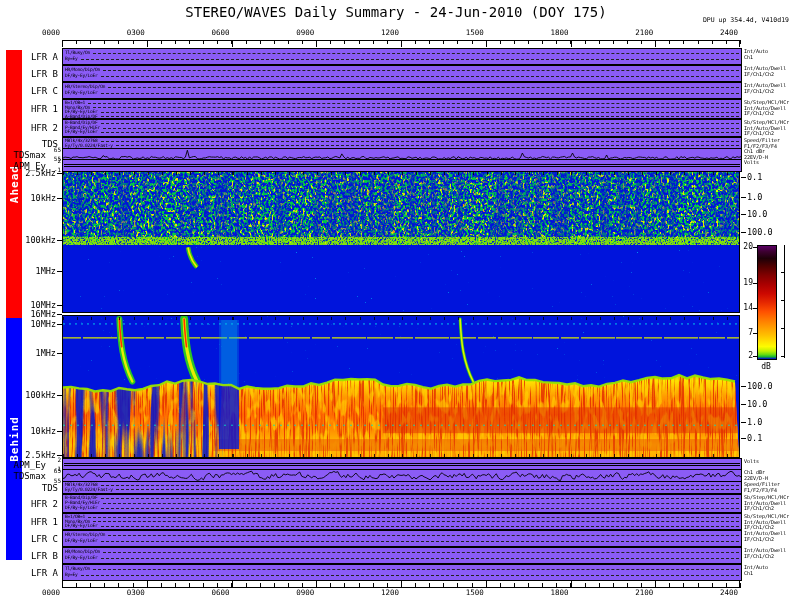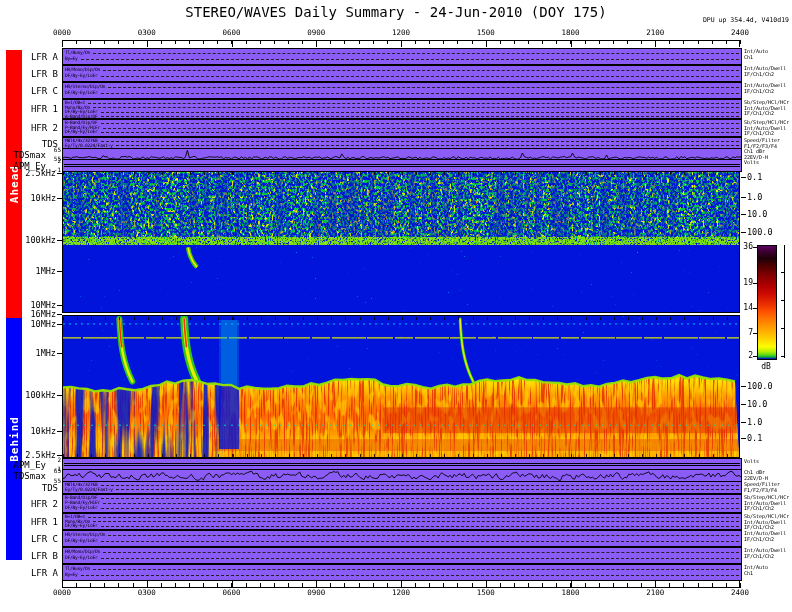--- a/index.html
+++ b/index.html
@@ -4,21 +4,21 @@
 <style>
   html,body{margin:0;padding:0;background:#9a9a9a}
   #stage{position:relative;width:792px;height:612px;background:#fff;color:#000;
          font-family:"DejaVu Sans Mono","Liberation Mono",monospace;overflow:hidden}
   .title{position:absolute;top:4px;left:0;width:100%;text-align:center;font-size:14px;white-space:nowrap}
   .srcline{position:absolute;top:17px;left:14px;font-size:10.5px;white-space:nowrap}
   .dpu{position:absolute;top:16px;right:3px;font-size:6.5px;white-space:nowrap}
   .sidebar{position:absolute;left:6px;width:16px;display:flex;align-items:center;justify-content:center}
   .sidebar .vtext{writing-mode:vertical-rl;transform:rotate(180deg);color:#fff;font-size:11px;font-weight:bold;letter-spacing:1px}
   
-  #axis-top-labels,#axis-bottom-labels{position:absolute;left:62px;width:678px;height:10px}
+  #axis-top-labels,#axis-bottom-labels{position:absolute;left:51px;width:678px;height:10px}
   .tlabel{position:absolute;top:0;transform:translateX(-50%);font-size:7.5px;white-space:nowrap}
   #axis-top-labels{top:28px}
   #axis-bottom-labels{top:588px}
   #axis-top-ticks{position:absolute;left:62px;top:40px;width:679px;height:7px;border-top:1px solid #000;
     background:repeating-linear-gradient(to right,#000 0 1px,transparent 1px 14.125px);
     background-size:679px 3px;background-repeat:no-repeat;background-position:top}
   #axis-bottom-ticks{position:absolute;left:62px;top:579px;width:679px;height:8px;border-bottom:1px solid #000;
     background:repeating-linear-gradient(to right,#000 0 1px,transparent 1px 14.125px);
     background-size:679px 4px;background-repeat:no-repeat;background-position:bottom}
   #axis-top-ticks .majortick{position:absolute;top:0;width:1px;height:6px;background:#000}
@@ -516,21 +516,21 @@
     <div class="fr" style="top: 228px;">100.0</div>
     <div class="ftickR" style="top: 232px;"></div>
     <div class="fr" style="top: 382px;">100.0</div>
     <div class="ftickR" style="top: 386px;"></div>
     <div class="fr" style="top: 400px;">10.0</div>
     <div class="ftickR" style="top: 404px;"></div>
     <div class="fr" style="top: 418px;">1.0</div>
     <div class="ftickR" style="top: 422px;"></div>
     <div class="fr" style="top: 434px;">0.1</div>
     <div class="ftickR" style="top: 438px;"></div>
-    <div class="cbl" style="top: 243px;">36</div>
+    <div class="cbl" style="top: 243px;">20</div>
     <div class="cbt" style="top: 247px;"></div>
     <div class="cbl" style="top: 279px;">19</div>
     <div class="cbt" style="top: 283px;"></div>
     <div class="cbl" style="top: 304px;">14</div>
     <div class="cbt" style="top: 308px;"></div>
     <div class="cbl" style="top: 329px;">7</div>
     <div class="cbt" style="top: 333px;"></div>
     <div class="cbl" style="top: 352px;">2</div>
     <div class="cbt" style="top: 356px;"></div>
   </div>

